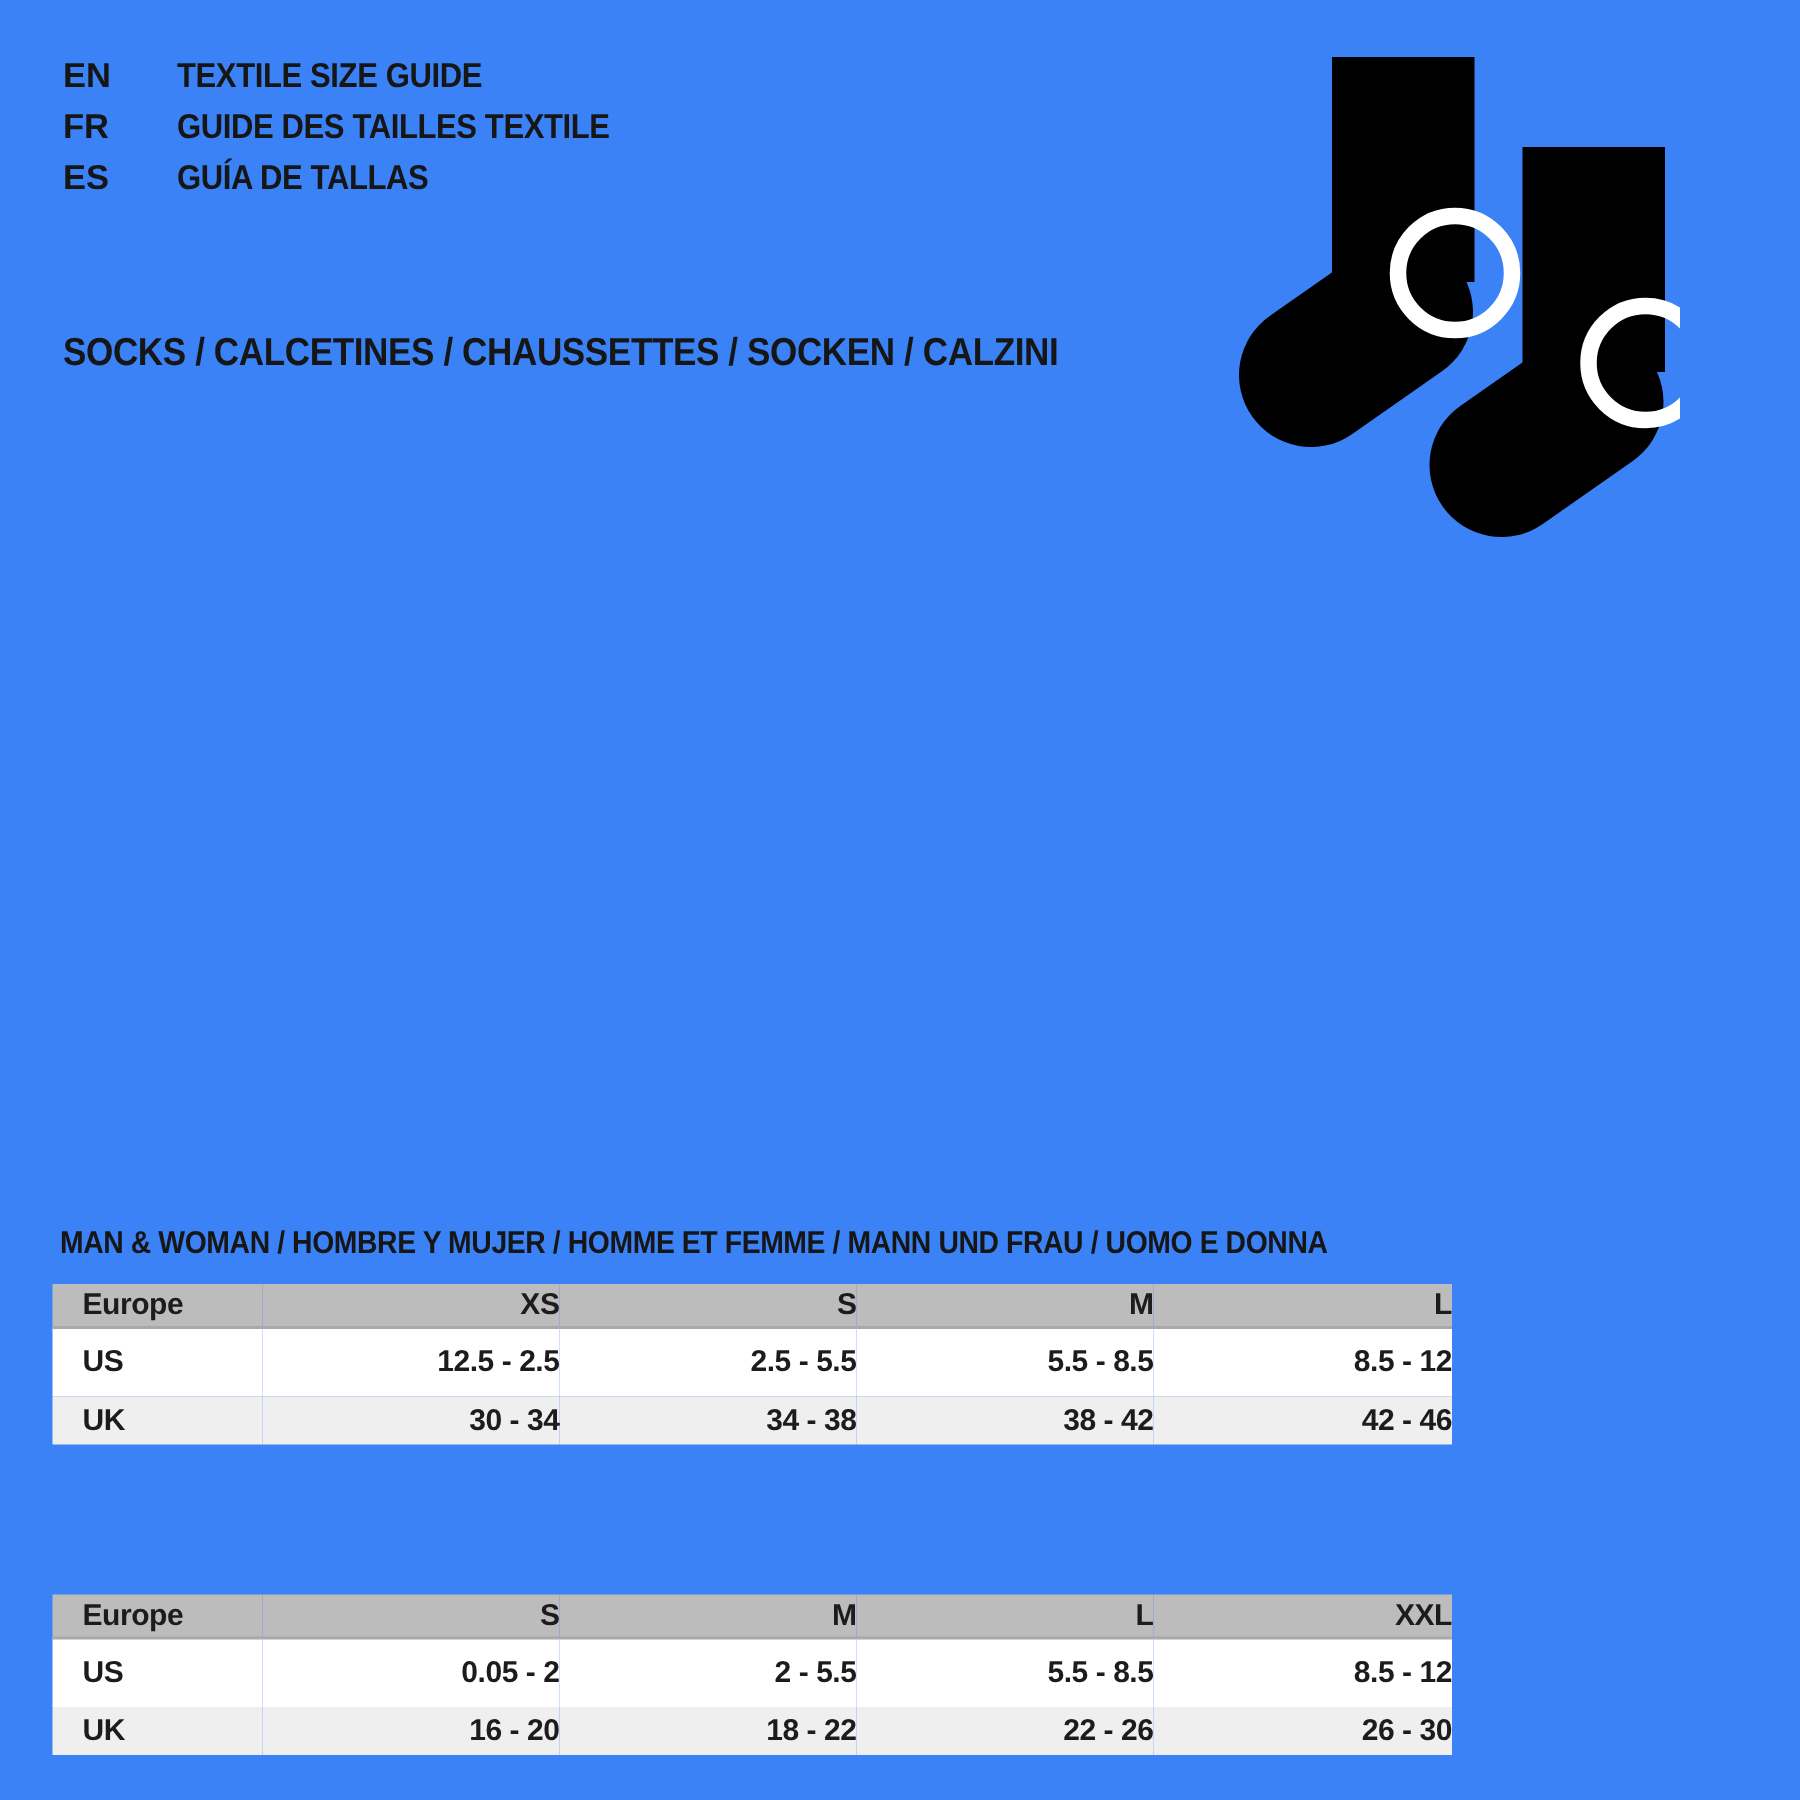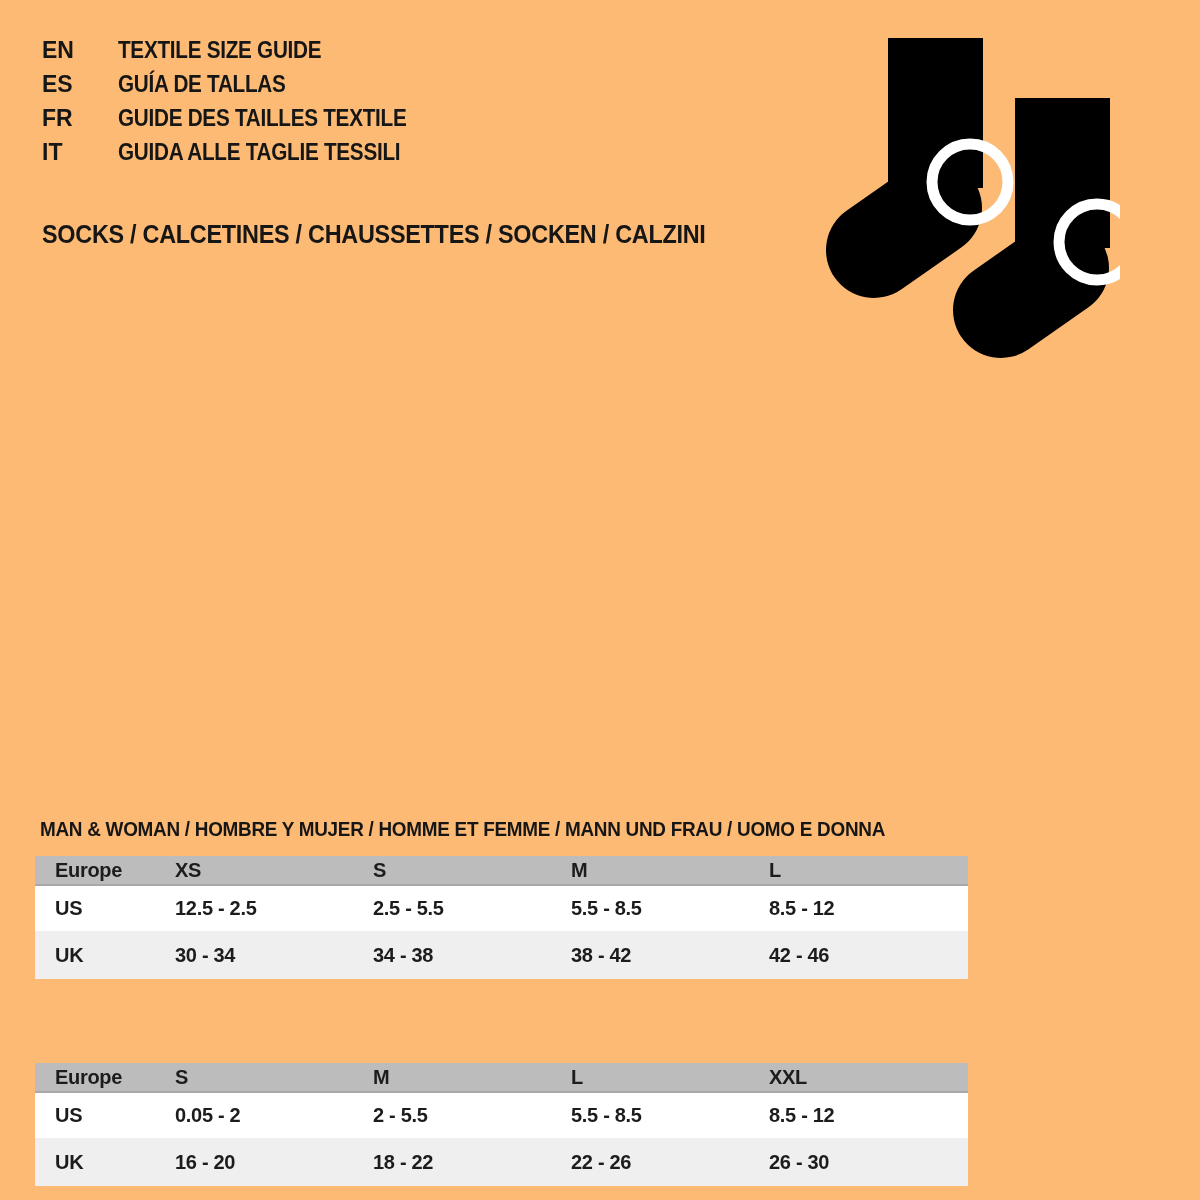--- a/index.html
+++ b/index.html
@@ -1,20 +1,20 @@
 <!DOCTYPE html>
 <html><head>
 <meta charset="utf-8">
 <style>
   html, body { margin: 0; padding: 0; }
   .page {
     position: relative;
     width: 1200px;
     height: 1200px;
-    background: #fdba74;
+    background: #3b82f6;
     overflow: hidden;
     font-family: "Liberation Sans", "DejaVu Sans", sans-serif;
     color: #161616;
   }
   
   .cond {
     display: inline-block;
     transform: scaleX(0.9);
     transform-origin: 0 50%;
     letter-spacing: -0.3px;
@@ -65,53 +65,49 @@
     left: 35px;
     width: 933px;
     border-collapse: collapse;
     table-layout: fixed;
     font-size: 20px;
     font-weight: bold;
     color: #1c1c1c;
   }
   .size-table td {
     padding: 0;
-    text-align: left;
+    text-align: right;
     letter-spacing: -0.3px;
   }
   .size-table td.rowlabel {
     text-align: left;
     padding-left: 20px;
   }
   .size-table tr.head { height: 29px; background: #bcbcbc; }
   .size-table tr.head td { border-bottom: 2px solid #a9a9a9; }
   .size-table tr.r0 { height: 46px; background: #ffffff; }
-  .size-table tr.r1 { height: 48px; background: #efefef; }
+  .size-table tr.r1 { height: 32px; background: #efefef; }
 </style>
 </head>
 <body>
 
 <div class="page">
 
   <div class="lang-list">
     <div class="lang-row">
       <span class="lang-code">EN</span>
       <span class="cond">TEXTILE SIZE GUIDE</span>
     </div>
     <div class="lang-row">
-      <span class="lang-code">ES</span>
-      <span class="cond">GUÍA DE TALLAS</span>
-    </div>
-    <div class="lang-row">
       <span class="lang-code">FR</span>
       <span class="cond">GUIDE DES TAILLES TEXTILE</span>
     </div>
     <div class="lang-row">
-      <span class="lang-code">IT</span>
-      <span class="cond">GUIDA ALLE TAGLIE TESSILI</span>
+      <span class="lang-code">ES</span>
+      <span class="cond">GUÍA DE TALLAS</span>
     </div>
   </div>
 
   <div class="category">
     <span class="cond">SOCKS / CALCETINES / CHAUSSETTES / SOCKEN / CALZINI</span>
   </div>
 
   <div class="socks-icon">
     <svg width="310" height="330" viewBox="0 0 310 330" xmlns="http://www.w3.org/2000/svg">
       <defs>

